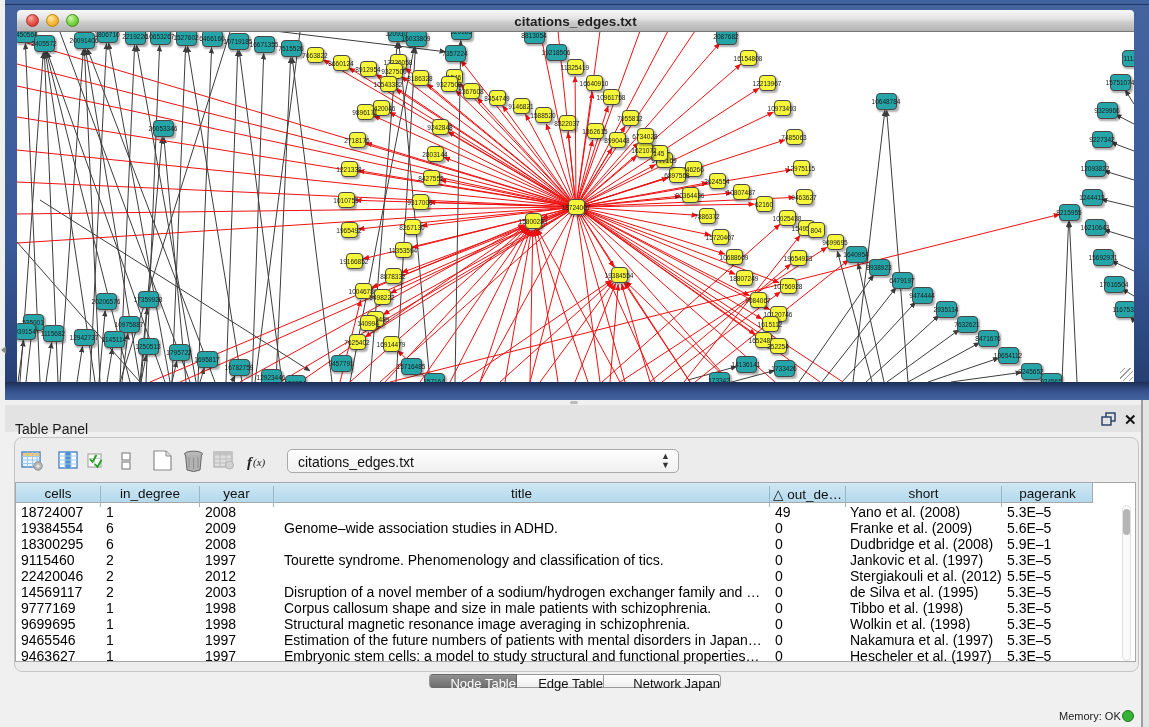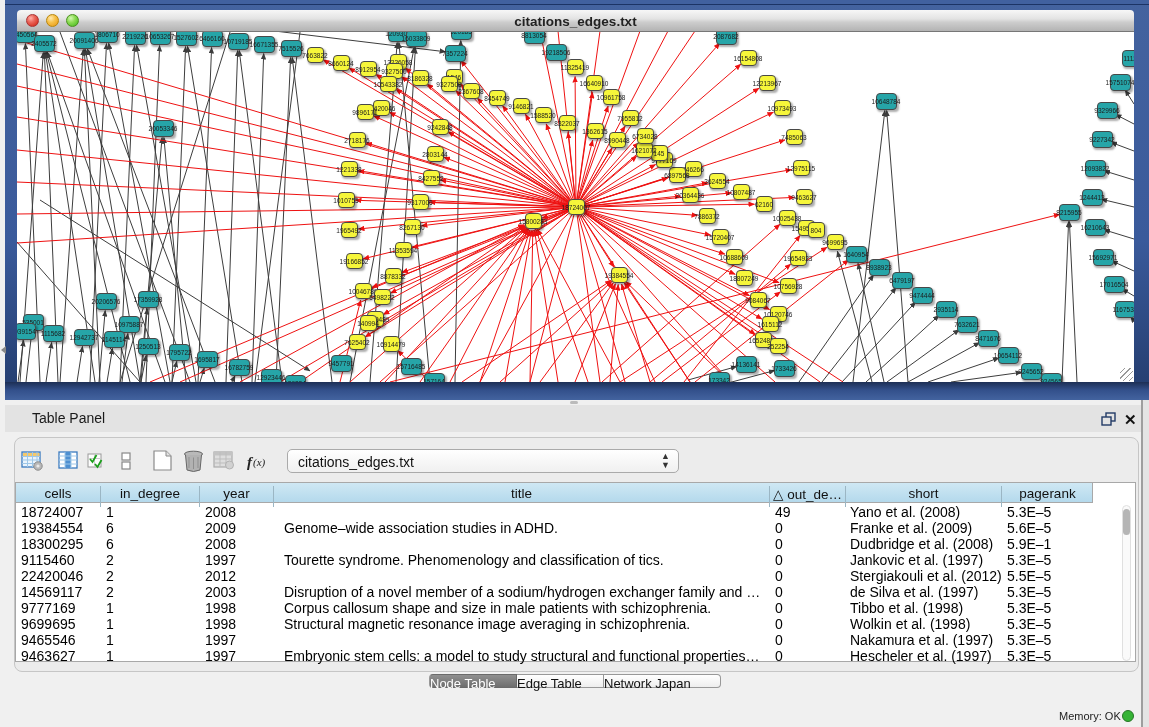--- a/index.html
+++ b/index.html
@@ -24,21 +24,21 @@
   background:#fff; overflow:hidden; }
 .nd { position:absolute; border:1.5px solid #484848; border-radius:4px;
   box-shadow:1.5px 2px 2px rgba(0,0,0,.32); }
 .nd span { position:absolute; left:50%; top:50%; transform:translate(-50%,-50%);
   font-size:6.5px; color:#1c1c1c; white-space:nowrap; }
 #grip { position:absolute; right:1px; bottom:1px; width:13px; height:13px;
   background:repeating-linear-gradient(135deg, transparent 0 3px, #999 3px 4px); }
 
 #tpbar { position:absolute; left:5px; top:405px; width:1144px; height:27px;
   background:#e3e3e3; }
-#tpbar .lab { position:absolute; left:10px; top:5px; font-size:14px; color:#1a1a1a;margin-left:17px; }
+#tpbar .lab { position:absolute; left:10px; top:16px; font-size:14px; color:#1a1a1a; }
 #tpclose { position:absolute; left:1124px; top:411px; font-size:15px; font-weight:bold; color:#111; }
 #panel { position:absolute; left:14px; top:437px; width:1125px; height:235px;
   background:#ececec; border:1px solid #c6c6c6; border-radius:8px; }
 #combo { position:absolute; left:287px; top:449px; width:392px; height:24px;
   background:linear-gradient(180deg,#fff,#f0f0f0); border:1px solid #aaa; border-radius:5px; }
 #combo .txt { position:absolute; left:10px; top:4px; font-size:14px; color:#111; }
 #combo .st { position:absolute; right:8px; top:2px; font-size:9px; color:#333; line-height:9px; }
 #table { position:absolute; left:15px; top:482px; width:1121px; height:180px;
   background:#fff; border:1px solid #a8a8a8; overflow:hidden; }
 #thead { position:absolute; left:15px; top:482px; width:1078px; height:21px;
@@ -55,21 +55,21 @@
 .c4 { left:759px; width:70px; }
 .c5 { left:834px; width:155px; }
 .c6 { left:991px; width:85px; }
 
 #sbar { position:absolute; left:1122px; top:505px; width:9px; height:156px;
   background:#fafafa; border:1px solid #e0e0e0; border-radius:5px; }
 #sthumb { position:absolute; left:1123px; top:509px; width:7px; height:26px;
   background:#b5b5b5; border-radius:4px; }
 
 #tabs { position:absolute; left:429px; top:674px; height:19px; font-size:13px; }
-#tabs div { float:left; height:14px; line-height:18px; text-align:left;
+#tabs div { float:left; height:14px; line-height:18px; text-align:right;
   border:1px solid #989898; border-left:none; background:linear-gradient(180deg,#fff,#eee); color:#111; }
 #tabs .sel { background:linear-gradient(180deg,#909090,#6e6e6e); color:#fff; border-color:#6a6a6a; }
 #tabs .first { border-left:1px solid #989898; border-radius:4px 0 0 4px; }
 #tabs .last { border-radius:0 4px 4px 0; }
 
 #mem { position:absolute; left:1059px; top:710px; font-size:11px; color:#222; }
 #memdot { position:absolute; left:1122px; top:710px; width:12px; height:12px;
   border-radius:50%; background:#35b335; border:1px solid #267526; }
 #redge { position:absolute; left:1141px; top:400px; width:2px; height:327px; background:#9e9e9e; }
 #redge2 { position:absolute; left:1143px; top:400px; width:6px; height:327px; background:#e4e4e4; }
@@ -824,21 +824,21 @@
       <div class="c4">0</div>
       <div class="c5">Stergiakouli et al. (2012)</div>
       <div class="c6">5.5E–5</div>
     </div>
 <div class="tr">
       <div class="c0">14569117</div>
       <div class="c1">2</div>
       <div class="c2">2003</div>
       <div class="c3">Disruption of a novel member of a sodium/hydrogen exchanger family and …</div>
       <div class="c4">0</div>
-      <div class="c5">de Silva et al. (1997)</div>
+      <div class="c5">de Silva et al. (1995)</div>
       <div class="c6">5.3E–5</div>
     </div>
 <div class="tr">
       <div class="c0">9777169</div>
       <div class="c1">1</div>
       <div class="c2">1998</div>
       <div class="c3">Corpus callosum shape and size in male patients with schizophrenia.</div>
       <div class="c4">0</div>
       <div class="c5">Tibbo et al. (1998)</div>
       <div class="c6">5.3E–5</div>
@@ -849,20 +849,21 @@
       <div class="c2">1998</div>
       <div class="c3">Structural magnetic resonance image averaging in schizophrenia.</div>
       <div class="c4">0</div>
       <div class="c5">Wolkin et al. (1998)</div>
       <div class="c6">5.3E–5</div>
     </div>
 <div class="tr">
       <div class="c0">9465546</div>
       <div class="c1">1</div>
       <div class="c2">1997</div>
+      <div class="c3">Estimation of the future numbers of patients with mental disorders in Japan…</div>
       <div class="c4">0</div>
       <div class="c5">Nakamura et al. (1997)</div>
       <div class="c6">5.3E–5</div>
     </div>
 <div class="tr">
       <div class="c0">9463627</div>
       <div class="c1">1</div>
       <div class="c2">1997</div>
       <div class="c3">Embryonic stem cells: a model to study structural and functional properties…</div>
       <div class="c4">0</div>

